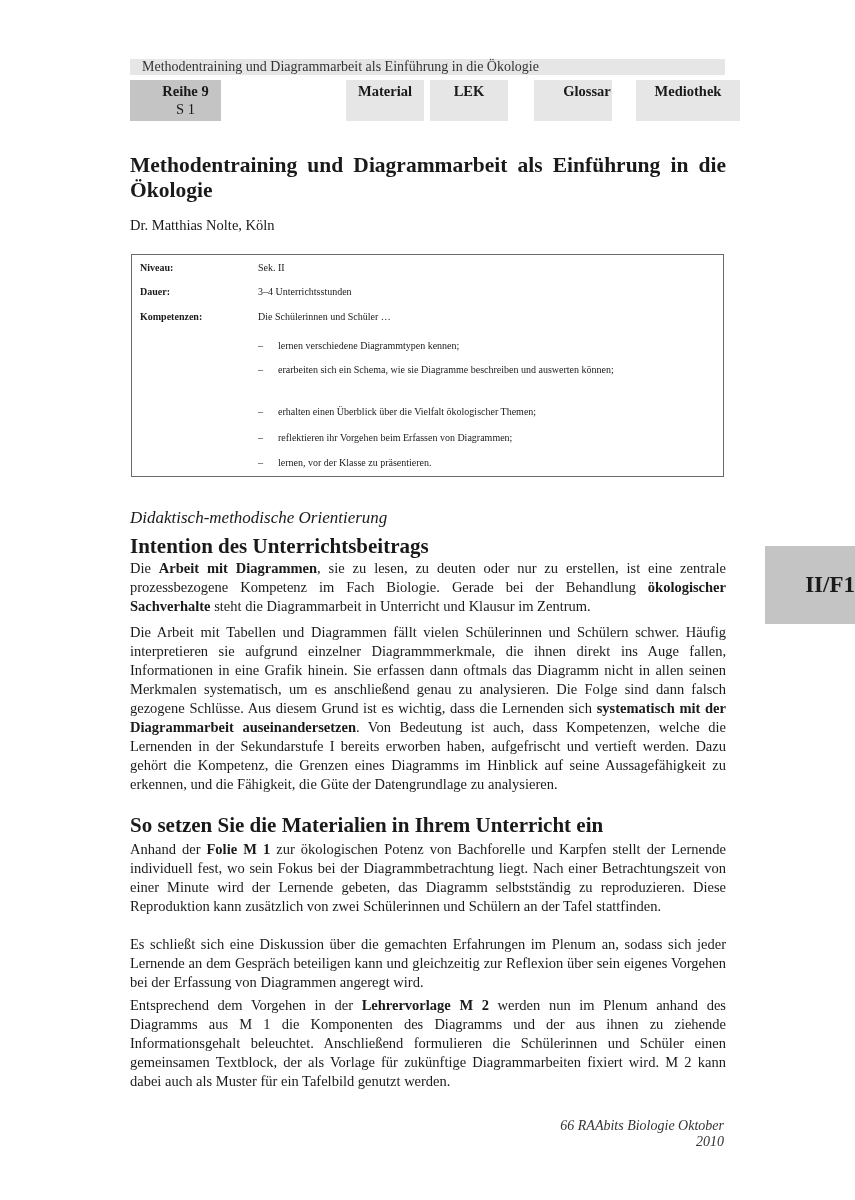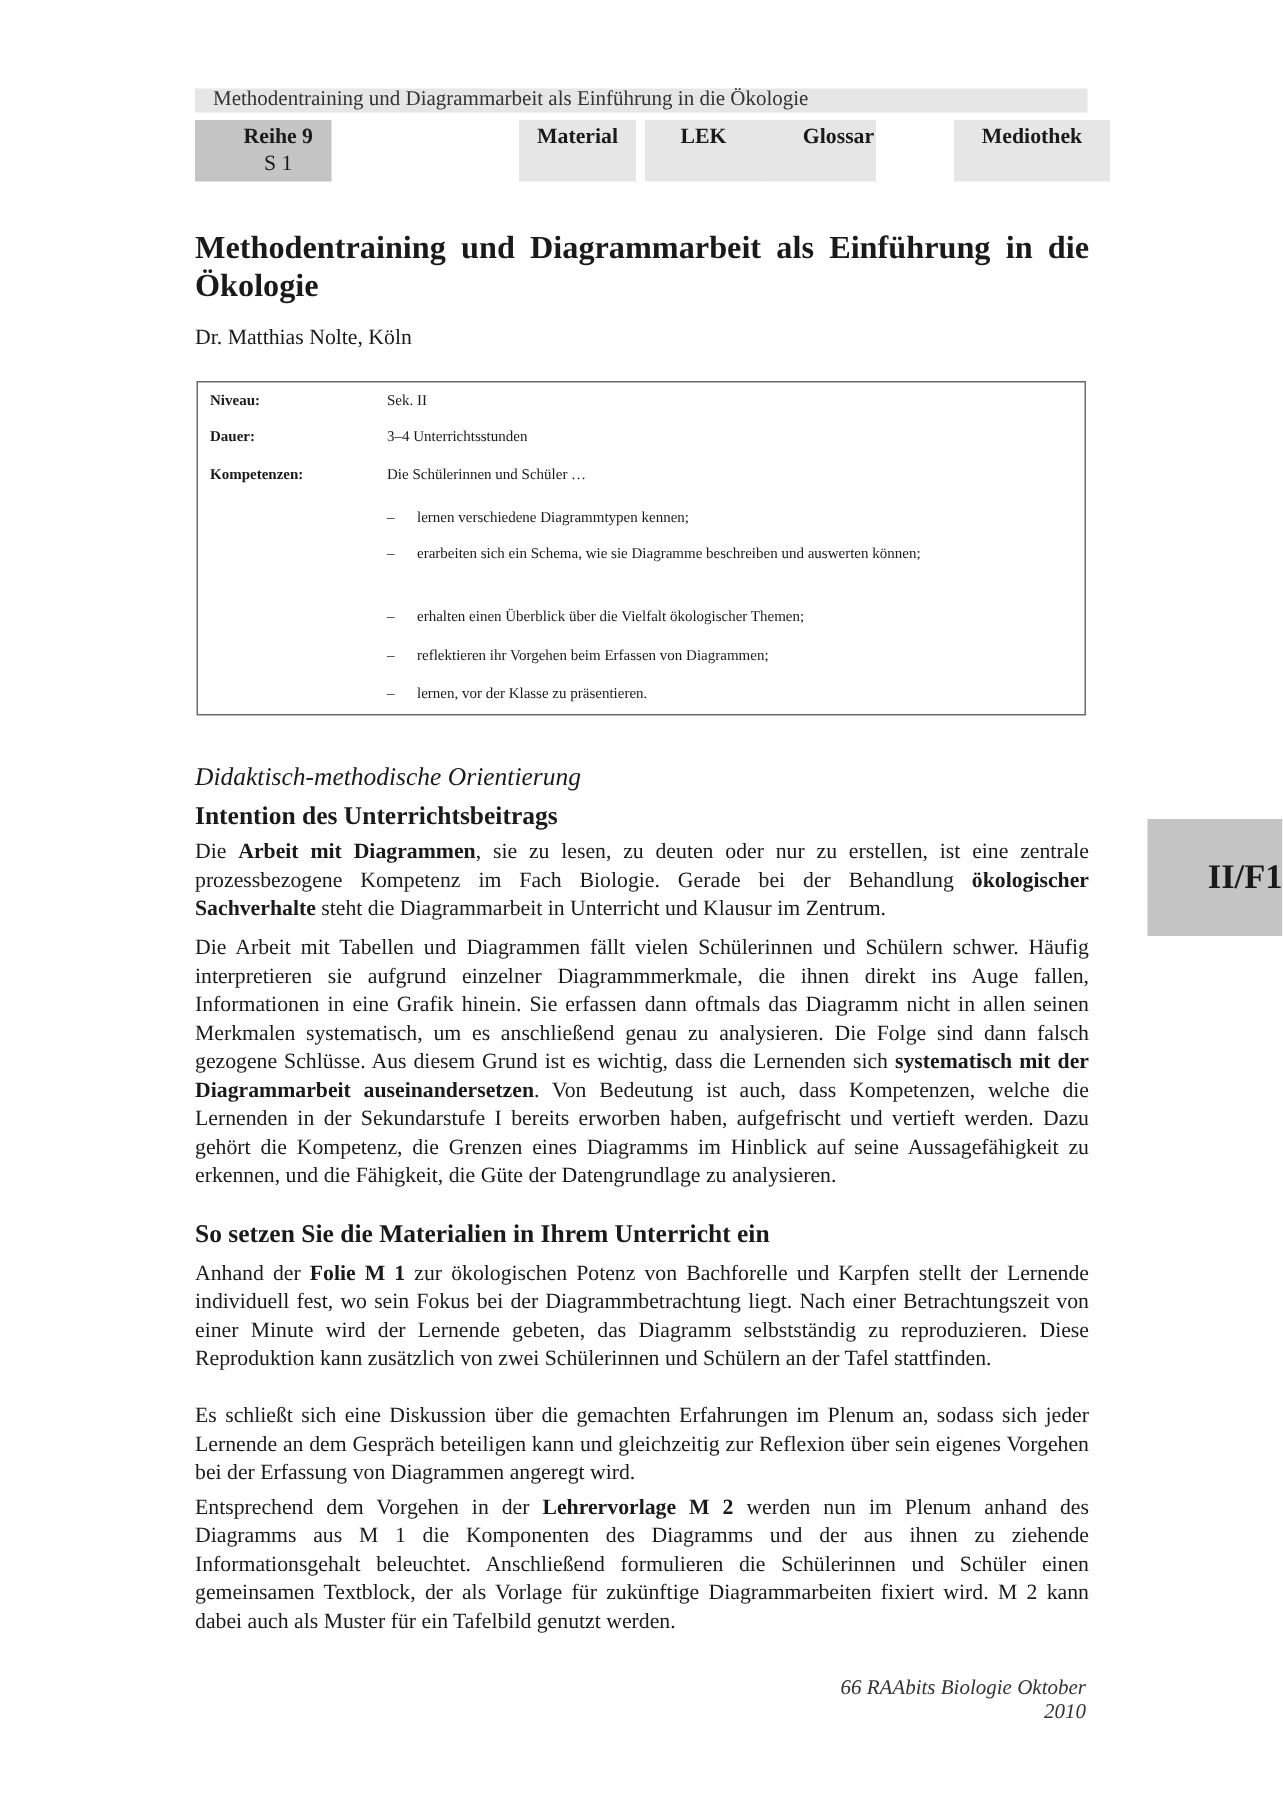--- a/index.html
+++ b/index.html
@@ -31,21 +31,21 @@
       position: absolute; left: 131px; top: 254px; width: 593px; height: 223px;
       border: 1px solid #6a6a6a; box-sizing: border-box; font-size: 10px;
     }
     .info-row { position: absolute; left: 8px; }
     .info-label { position: absolute; left: 0; font-weight: bold; white-space: nowrap; }
     .info-value { position: absolute; left: 118px; white-space: nowrap; }
     .bullet { position: absolute; left: 126px; width: 460px; line-height: 18px; }
     .bullet .dash { position: absolute; left: 0; }
     .bullet .btext { display: block; margin-left: 20px; text-align: justify; }
     .section-italic { position: absolute; left: 130px; top: 508px; font-size: 17px; font-style: italic; }
-    .h2 { position: absolute; left: 130px; font-size: 17px; font-weight: bold; margin: 0; }
+    .h2 { position: absolute; left: 130px; font-size: 21px; font-weight: bold; margin: 0; }
     .para {
       position: absolute; left: 130px; width: 596px; font-size: 14.5px;
       line-height: 19px; text-align: justify; margin: 0;
     }
     .sidetab {
       position: absolute; left: 765px; top: 546px; width: 90px; height: 78px;
       background: #c4c4c4; font-weight: bold; font-size: 23px; line-height: 78px;
       text-align: right; color: #1a1a1a;
     }
     .footer {
@@ -62,21 +62,21 @@
   <div class="navbox active" style="left:0;width:91px;padding-left:20px;">
     <span>Reihe 9</span>
     <span class="sub">S 1</span>
   </div>
   <div class="navbox" style="left:216px;width:78px;">
     <span>Material</span>
   </div>
   <div class="navbox" style="left:300px;width:78px;">
     <span>LEK</span>
   </div>
-  <div class="navbox" style="left:376px;width:78px;padding-left:28px;">
+  <div class="navbox" style="left:404px;width:78px;padding-left:28px;">
     <span>Glossar</span>
   </div>
   <div class="navbox" style="left:482px;width:104px;margin-left:24px;">
     <span>Mediothek</span>
   </div>
 </div>
 
 <h1 class="title">Methodentraining und Diagrammarbeit als Einführung in die Ökologie</h1>
 <div class="author">Dr. Matthias Nolte, Köln</div>
 

